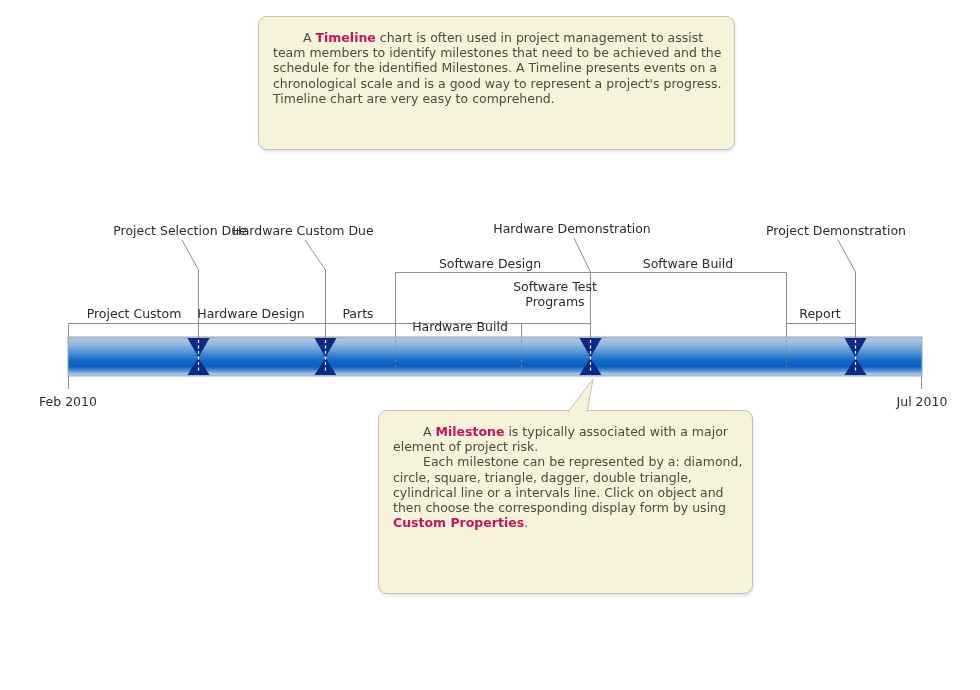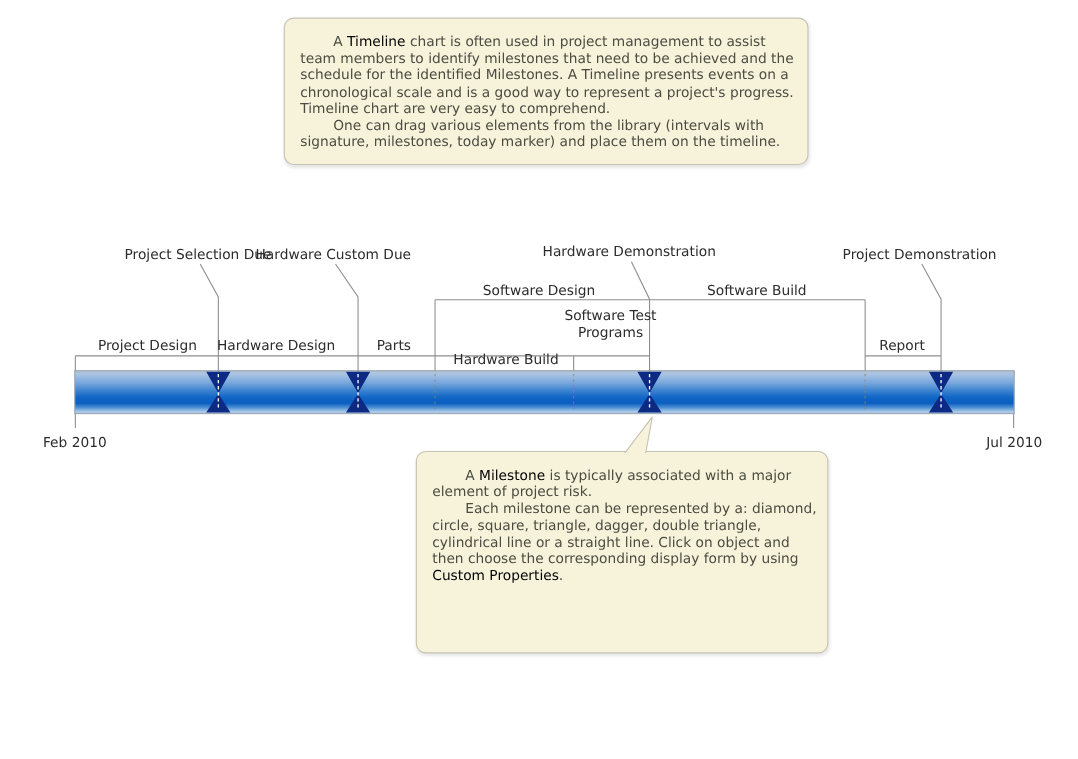--- a/index.html
+++ b/index.html
@@ -14,21 +14,21 @@
   }
   .lbl.wrap{white-space:normal;}
   .note{
     position:absolute;z-index:3;box-sizing:border-box;
     background:#f7f3db;border:1px solid #c5c2b2;border-radius:9px;
     box-shadow:1px 2px 3px rgba(0,0,0,0.10);
     padding:13px 12px 0 14px;
     font-size:12.5px;line-height:15.2px;color:#4b4b41;
   }
   .note p{margin:0;text-indent:30px;}
-  .note b{font-weight:normal;color:#000000;}
+  .note b{font-weight:bold;color:#be185d;}
   .tail{position:absolute;z-index:4;}
 </style>
 </head>
 <body>
 
 <div class="canvas">
 
   <svg class="layer" width="980" height="690" viewBox="0 0 980 690">
     <defs>
       <linearGradient id="barGrad" x1="0" y1="0" x2="0" y2="1">
@@ -77,37 +77,36 @@
   </svg>
 
   <div class="lbl" style="left:180px;top:223px">Project Selection Due</div>
   <div class="lbl" style="left:303px;top:223px">Hardware Custom Due</div>
   <div class="lbl" style="left:572px;top:221px">Hardware Demonstration</div>
   <div class="lbl" style="left:836px;top:223px">Project Demonstration</div>
 
   <div class="lbl" style="left:490px;top:256px">Software Design</div>
   <div class="lbl" style="left:688px;top:256px">Software Build</div>
 
-  <div class="lbl" style="left:134px;top:306px">Project Design</div>
+  <div class="lbl" style="left:134px;top:306px">Project Custom</div>
   <div class="lbl" style="left:251px;top:306px">Hardware Design</div>
   <div class="lbl" style="left:358px;top:306px">Parts</div>
   <div class="lbl" style="left:460px;top:319px">Hardware Build</div>
   <div class="lbl wrap" style="left:555px;top:279px;width:84px">Software Test Programs</div>
   <div class="lbl" style="left:820px;top:306px">Report</div>
 
   <div class="lbl" style="left:68px;top:394px">Feb 2010</div>
   <div class="lbl" style="left:922px;top:394px">Jul 2010</div>
 
   <div class="note" style="left:258px;top:16px;width:477px;height:134px">
     <p><span>A </span><b>Timeline</b><span> chart is often used in project management to assist team members to identify milestones that need to be achieved and the schedule for the identified Milestones. A Timeline presents events on a chronological scale and is a good way to represent a project's progress. Timeline chart are very easy to comprehend.</span></p>
-    <p>One can drag various elements from the library (intervals with signature, milestones, today marker) and place them on the timeline.</p>
   </div>
 
   <div class="note" style="left:378px;top:410px;width:375px;height:184px;padding-right:8px">
     <p><span>A </span><b>Milestone</b><span> is typically associated with a major element of project risk.</span></p>
-    <p><span>Each milestone can be represented by a: diamond, circle, square, triangle, dagger, double triangle, cylindrical line or a straight line. Click on object and then choose the corresponding display form  by using </span><b>Custom Properties</b><span>.</span></p>
+    <p><span>Each milestone can be represented by a: diamond, circle, square, triangle, dagger, double triangle, cylindrical line or a intervals line. Click on object and then choose the corresponding display form  by using </span><b>Custom Properties</b><span>.</span></p>
   </div>
 
   <svg class="tail" style="left:566px;top:378px" width="30" height="34" viewBox="0 0 30 34">
     <path d="M2 34 L27 1 L21 34" fill="#f7f3db" stroke="#c5c2b2" stroke-width="1"></path>
   </svg>
 
 </div>
 
 </body></html>

